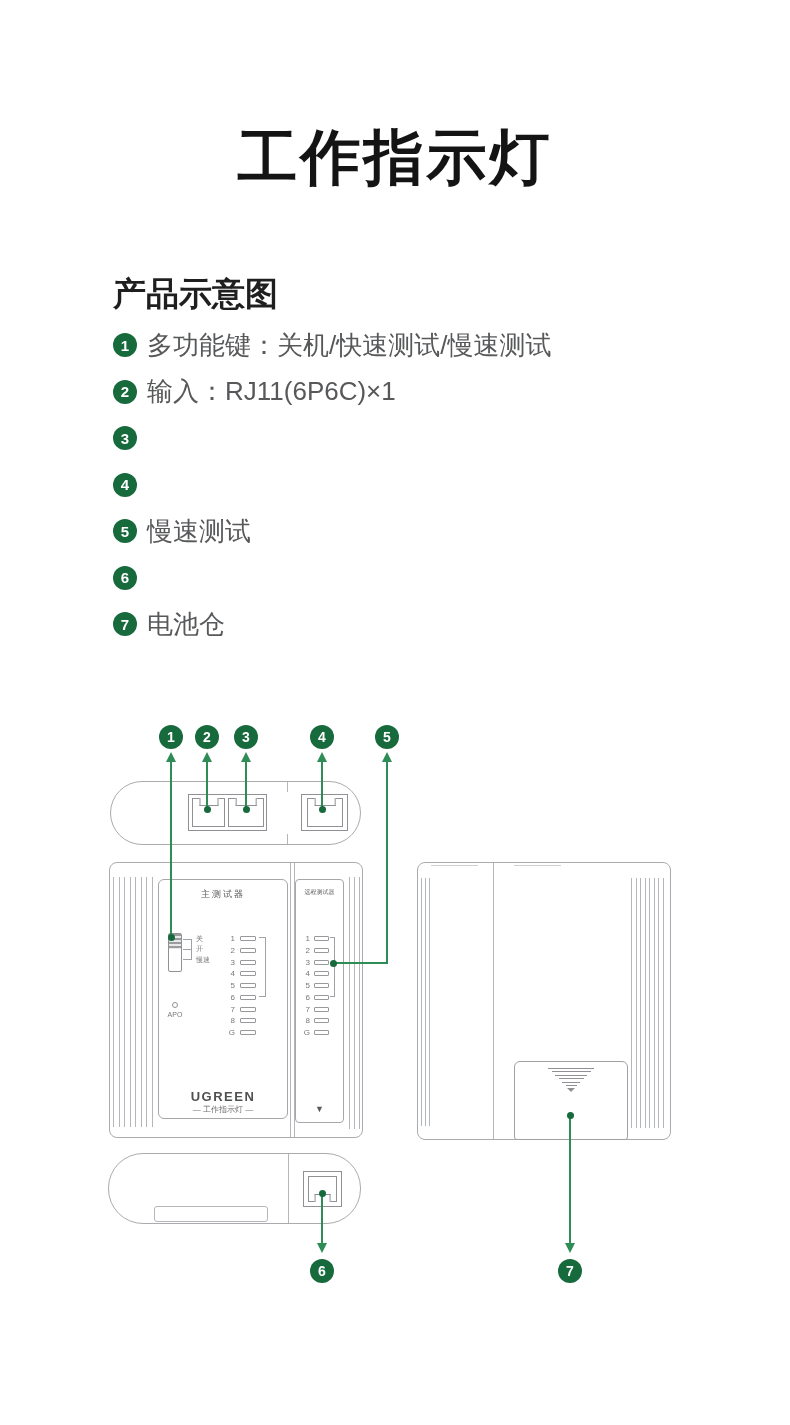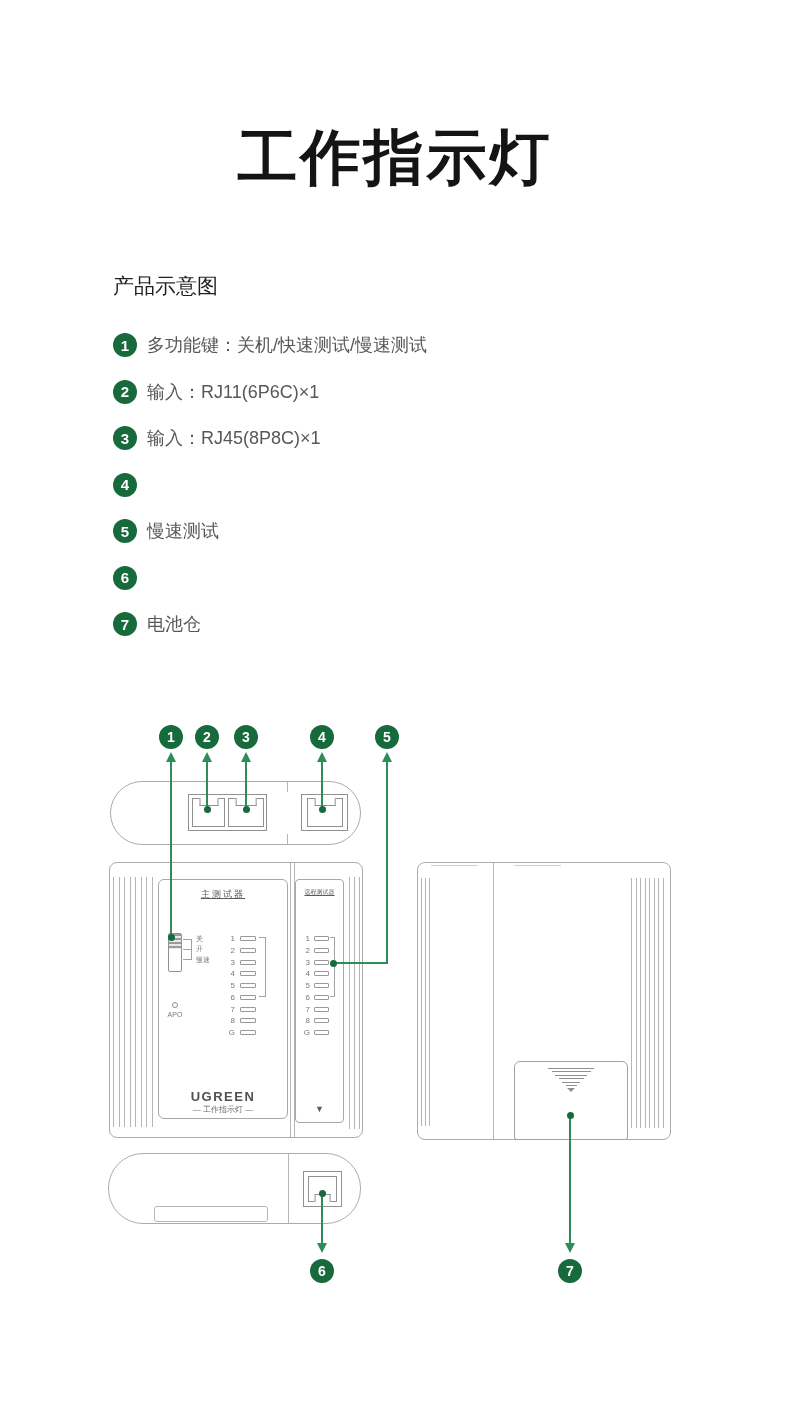--- a/index.html
+++ b/index.html
@@ -16,31 +16,31 @@
     width:790px;height:1425px;position:relative;overflow:hidden;
     font-family:"Liberation Sans","DejaVu Sans",sans-serif;
   }
   
   .title{
     position:absolute;left:0;top:118px;width:790px;text-align:center;
     font-size:60px;font-weight:900;color:#141414;letter-spacing:3px;
   }
   .section-heading{
     position:absolute;left:113px;top:272px;
-    font-size:21px;font-weight:normal;color:#1f1f1f;
+    font-size:33px;font-weight:bold;color:#1f1f1f;
   }
   
   .legend{position:absolute;left:113px;top:322px;list-style:none;}
   .legend li{height:46.5px;display:flex;align-items:center;}
   .badge{
     width:24px;height:24px;border-radius:50%;background:var(--badge-green);
     color:#fff;font-size:15px;font-weight:bold;
     display:flex;align-items:center;justify-content:center;flex:0 0 24px;
   }
-  .legend-text{margin-left:10px;font-size:18px;color:var(--txt-gray);}
+  .legend-text{margin-left:10px;font-size:26px;color:var(--txt-gray);}
   
   .diagram{position:absolute;left:0;top:720px;width:790px;height:600px;}
   .abs{position:absolute;}
   .view{position:absolute;border:1px solid var(--outline);background:#fff;}
   .vline{position:absolute;width:1px;background:#B4B6B9;}
   .grip{position:absolute;background:repeating-linear-gradient(90deg,#B4B6B9 0,#B4B6B9 1px,transparent 1px,transparent 5.5px);}
   
   .co{
     position:absolute;width:24px;height:24px;border-radius:50%;
     background:var(--badge-green);color:#fff;font-size:14px;font-weight:bold;
@@ -55,21 +55,21 @@
   .pframe{position:absolute;border:1px solid var(--outline-dark);background:#fff;}
   .rj{position:absolute;border:1px solid var(--outline-dark);background:#fff;}
   .rj:after{
     content:"";position:absolute;left:50%;transform:translateX(-50%);
     width:55%;height:7px;background:#fff;border:1px solid var(--outline-dark);
   }
   .rj.tab-top:after{top:-1px;border-top:none;}
   .rj.tab-bottom:after{bottom:-1px;border-bottom:none;}
   
   .panel{position:absolute;border:1px solid #A5A7AB;border-radius:6px;background:#fff;}
-  .panel-title{position:absolute;width:100%;text-align:center;color:#5A5B5D;text-decoration:underline;}
+  .panel-title{position:absolute;width:100%;text-align:center;color:#5A5B5D;}
   .led-row{position:absolute;display:flex;align-items:center;}
   .led-num{font-size:8px;color:#77787A;text-align:right;display:inline-block;}
   .led-box{display:inline-block;width:16px;height:5px;border:1px solid #97999C;border-radius:1px;background:#fff;}
   .bracket{position:absolute;border:1px solid #A0A2A5;border-left:none;background:transparent;}
   .small-label{position:absolute;font-size:7px;color:#77787A;line-height:8px;}
   .brand{position:absolute;width:100%;text-align:center;font-size:13px;font-weight:bold;letter-spacing:1.5px;color:#4F5052;}
   .brand-sub{position:absolute;width:100%;text-align:center;font-size:8px;color:#6B6C6E;}
   .tri-line{height:1px;background:#8F9194;margin:2.5px auto 0 auto;}
 </style>
 </head>
@@ -82,21 +82,20 @@
   <li>
     <span class="badge">1</span>
     <span class="legend-text">多功能键：关机/快速测试/慢速测试</span>
   </li>
   <li>
     <span class="badge">2</span>
     <span class="legend-text">输入：RJ11(6P6C)×1</span>
   </li>
   <li>
     <span class="badge">3</span>
-    <span class="legend-text">输入：RJ45(8P8C)×1</span>
   </li>
   <li>
     <span class="badge">4</span>
   </li>
   <li>
     <span class="badge">5</span>
     <span class="legend-text">慢速测试</span>
   </li>
   <li>
     <span class="badge">6</span>

